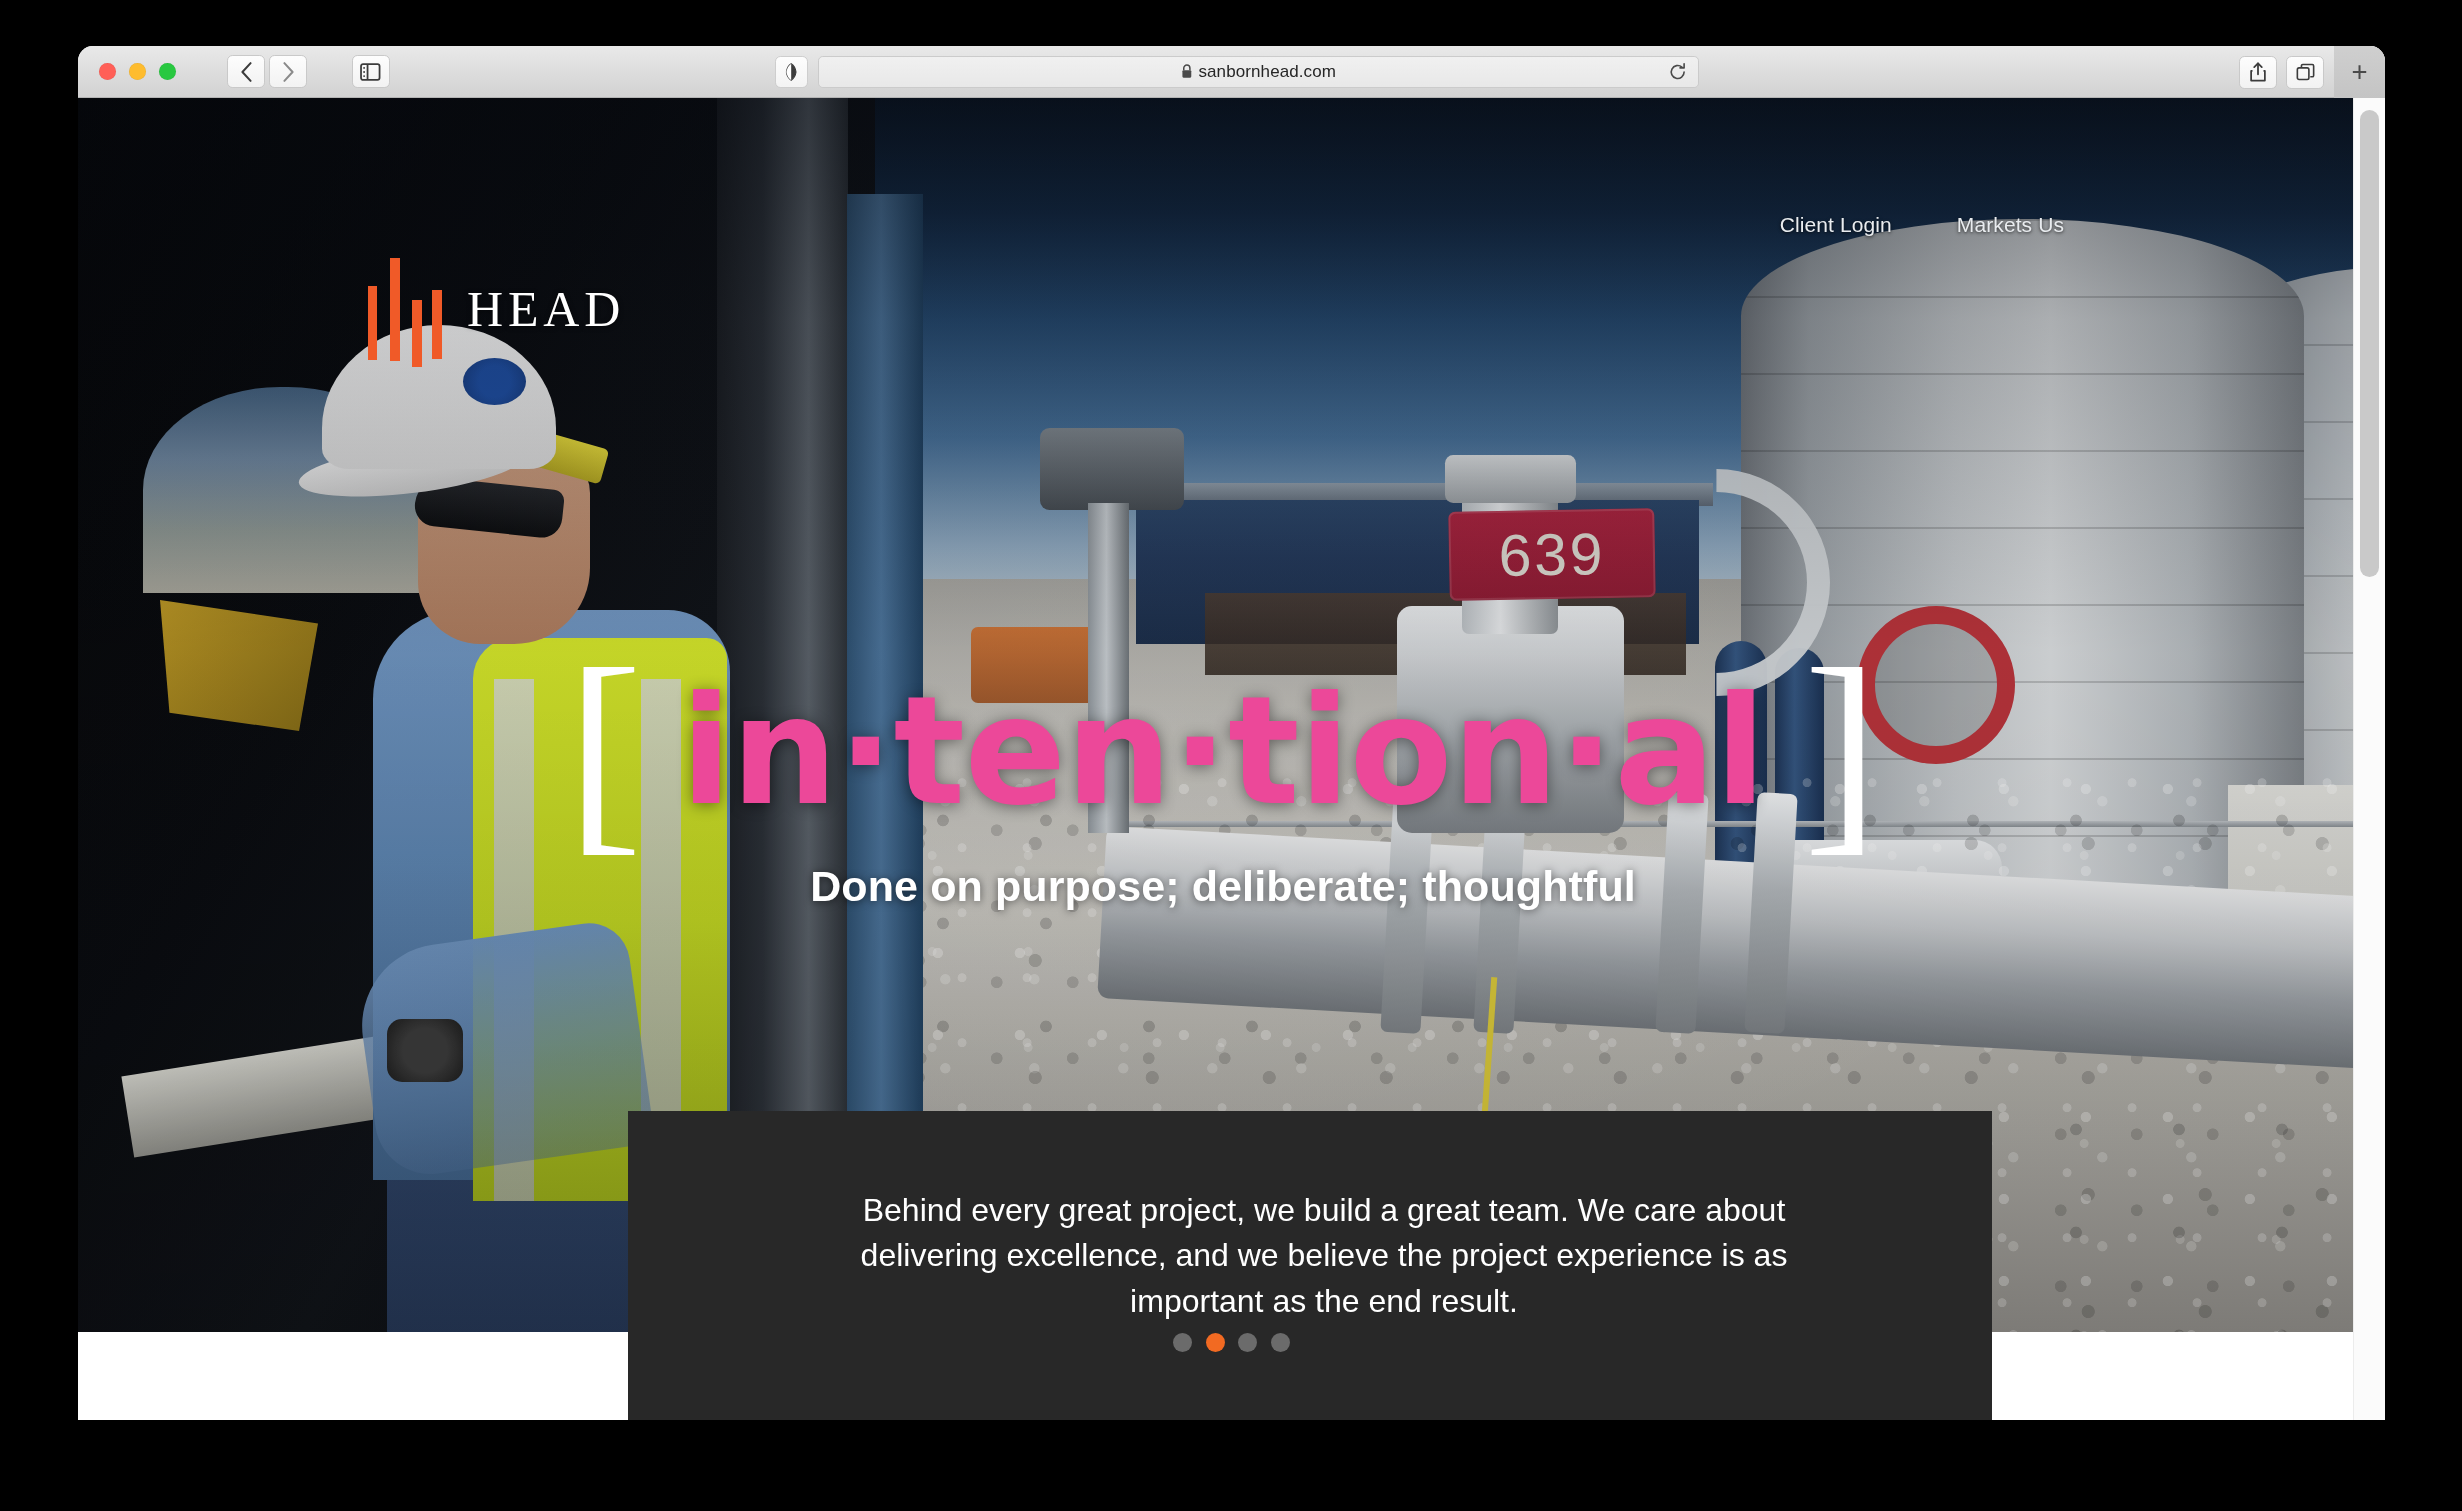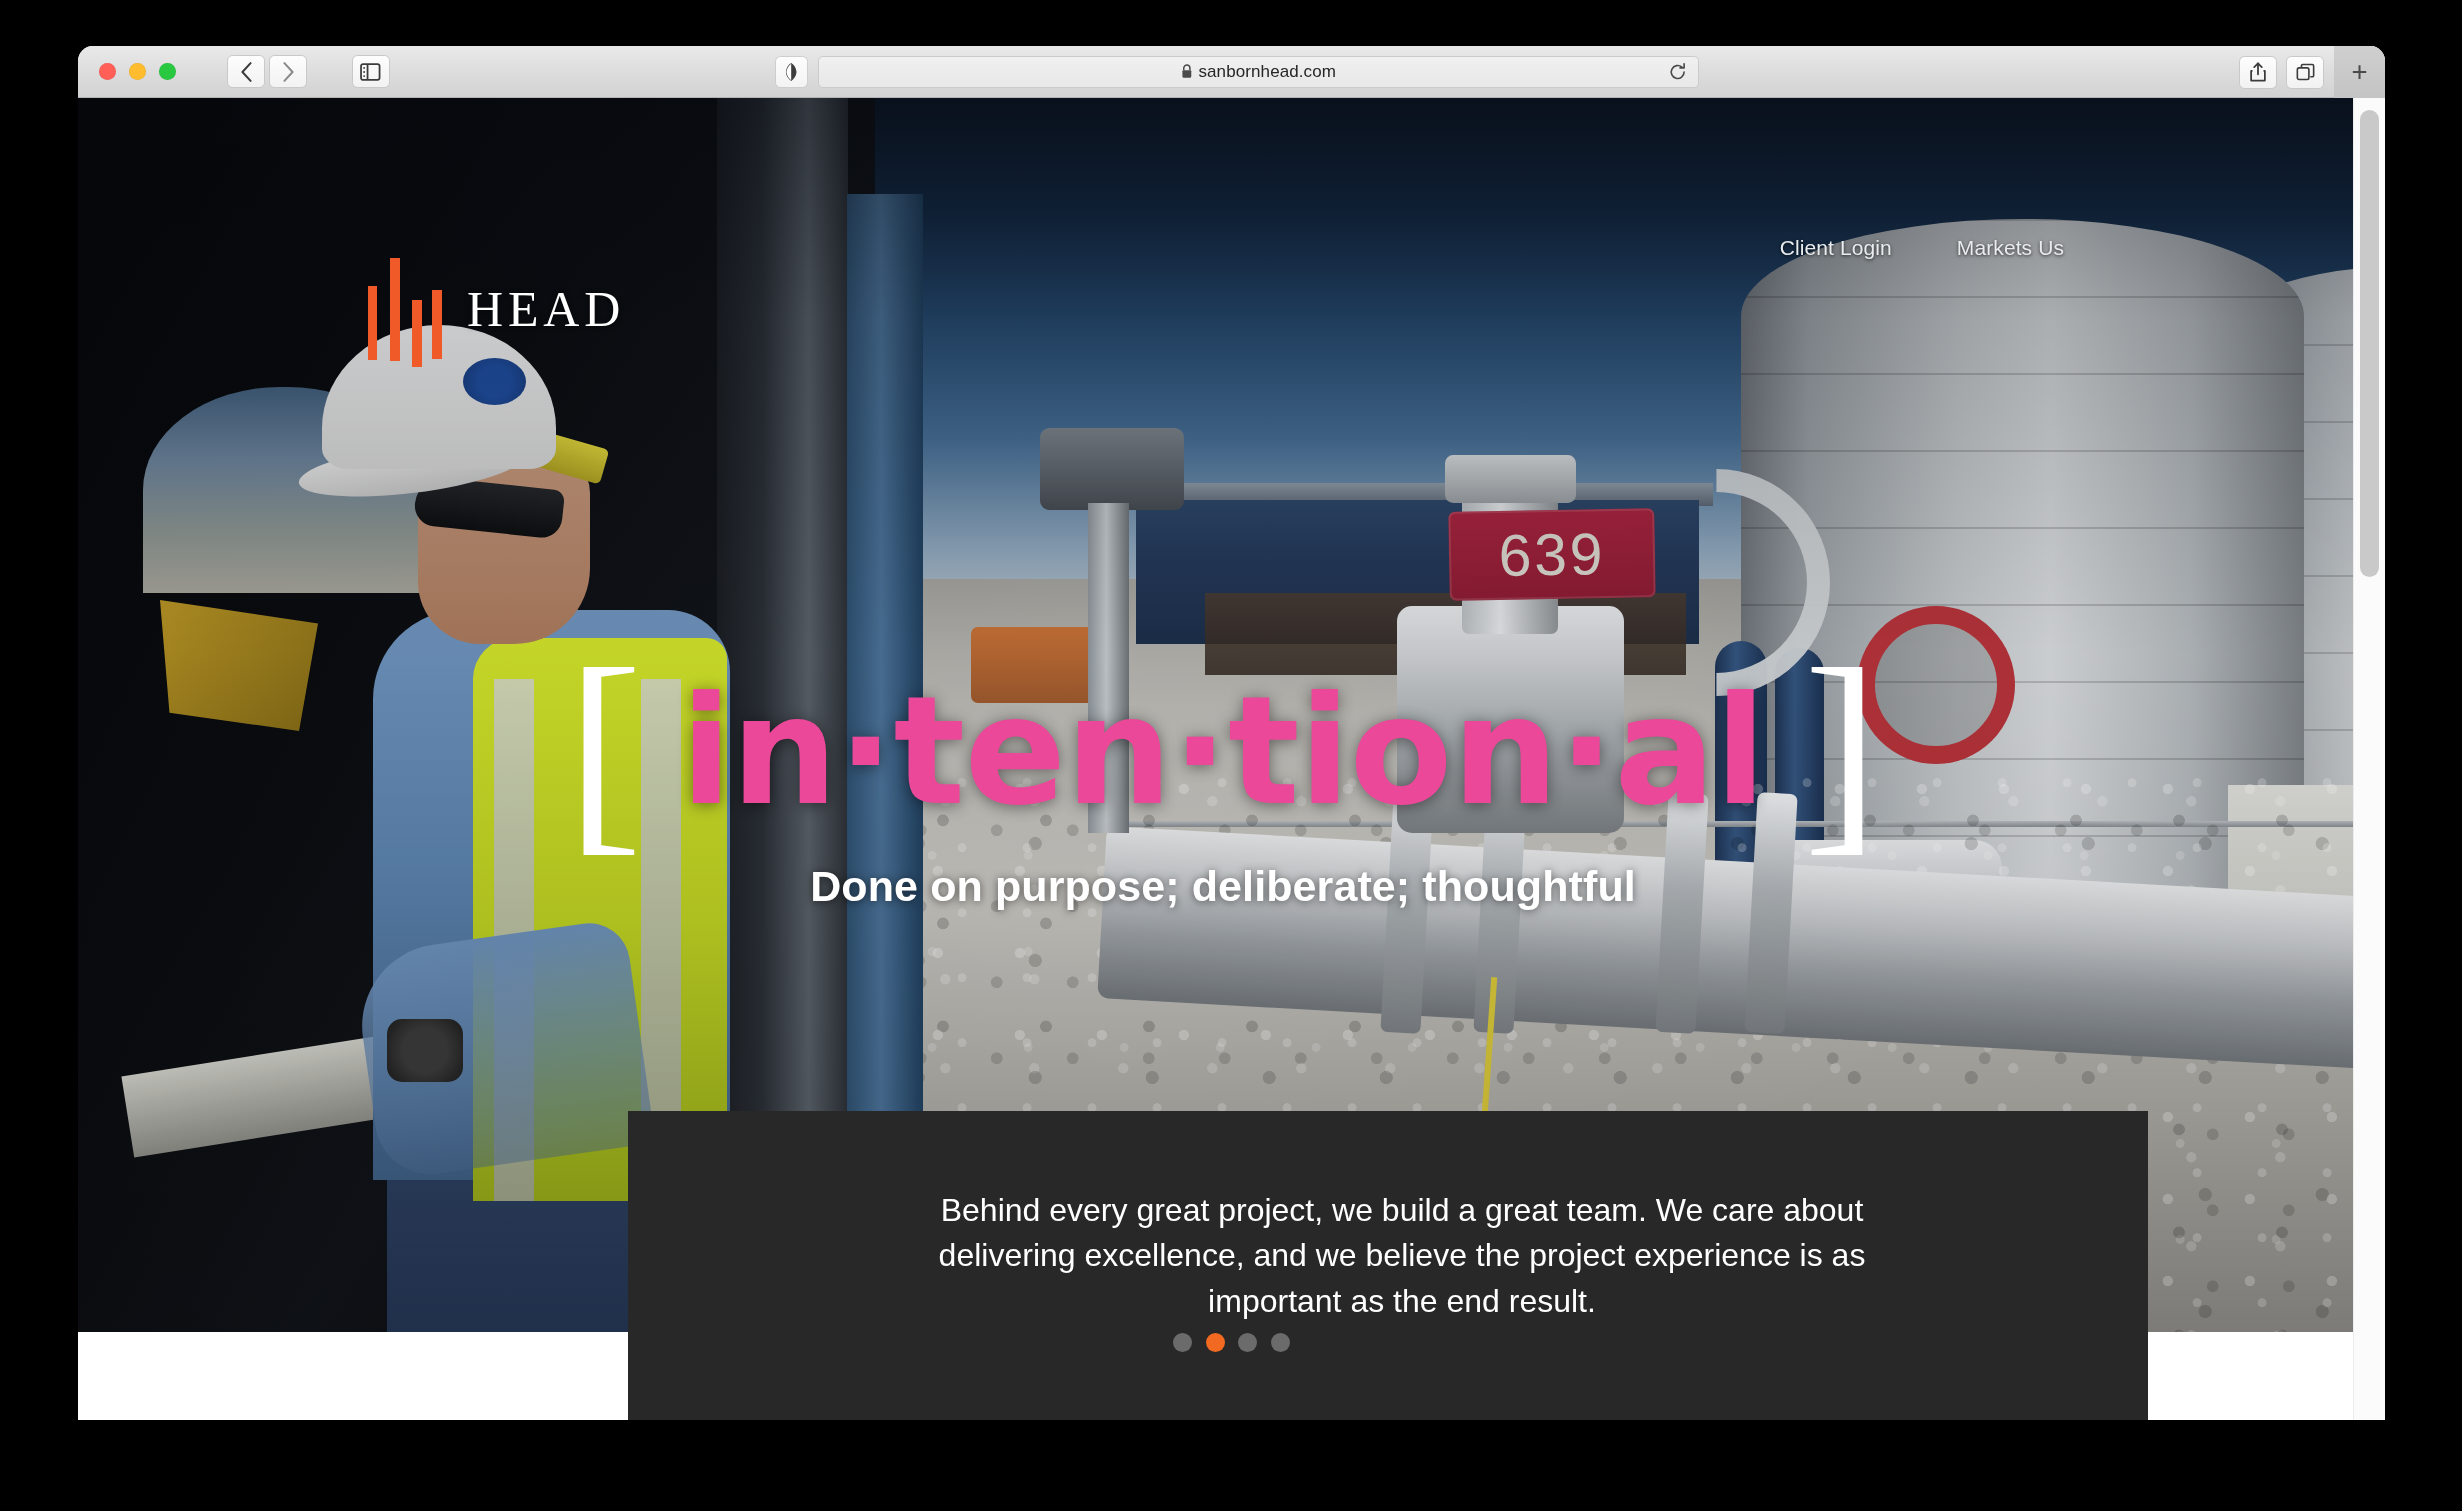--- a/index.html
+++ b/index.html
@@ -385,21 +385,21 @@
     background: linear-gradient(to bottom, rgba(5,8,14,.48) 0%, rgba(5,8,14,.20) 18%, rgba(0,0,0,.05) 45%, rgba(0,0,0,.12) 100%);
     pointer-events:none;
   }
 
   
   #site-header {
     position:absolute; left:0; top:0; width:2290px; height:289px; z-index:20;
   }
   #utility-nav {
     position:absolute; right:304px; top:115px;
-    display:flex; gap:65px; align-items:center;margin-top:23px;
+    display:flex; gap:65px; align-items:center;
   }
   .utility-link {
     color:#e9ecef; font-size:21px; letter-spacing:0.1px;
     text-shadow: 0 0.7px 3.4px rgba(0,0,0,.75);
     white-space:nowrap;
   }
   #logo {
     position:absolute; left:258px; top:159px;
     display:flex; align-items:center; gap:0;
   }
@@ -452,21 +452,21 @@
   #tagline {
     color:#fff; font-weight:700; font-size:43px;
     margin-top:32px; letter-spacing:0.1px;
     text-shadow: 0 1.4px 8.2px rgba(0,0,0,.55);
     font-family:"Liberation Sans", sans-serif;
   }
 
   
   #content-panel {
     position:absolute; left:550px; top:1013px;
-    width:1520px; height:336px;
+    width:1364px; height:336px;
     background:#282828; z-index:18;
     display:flex; flex-direction:column; align-items:center;padding-left:28px;
   }
   #panel-text {
     color:#fff; font-size:32px; line-height:1.42;
     text-align:center; width:1017px; margin-top:77px;
     font-family:"Liberation Sans", sans-serif;
     font-weight:400;
   }
   #carousel-dots {

